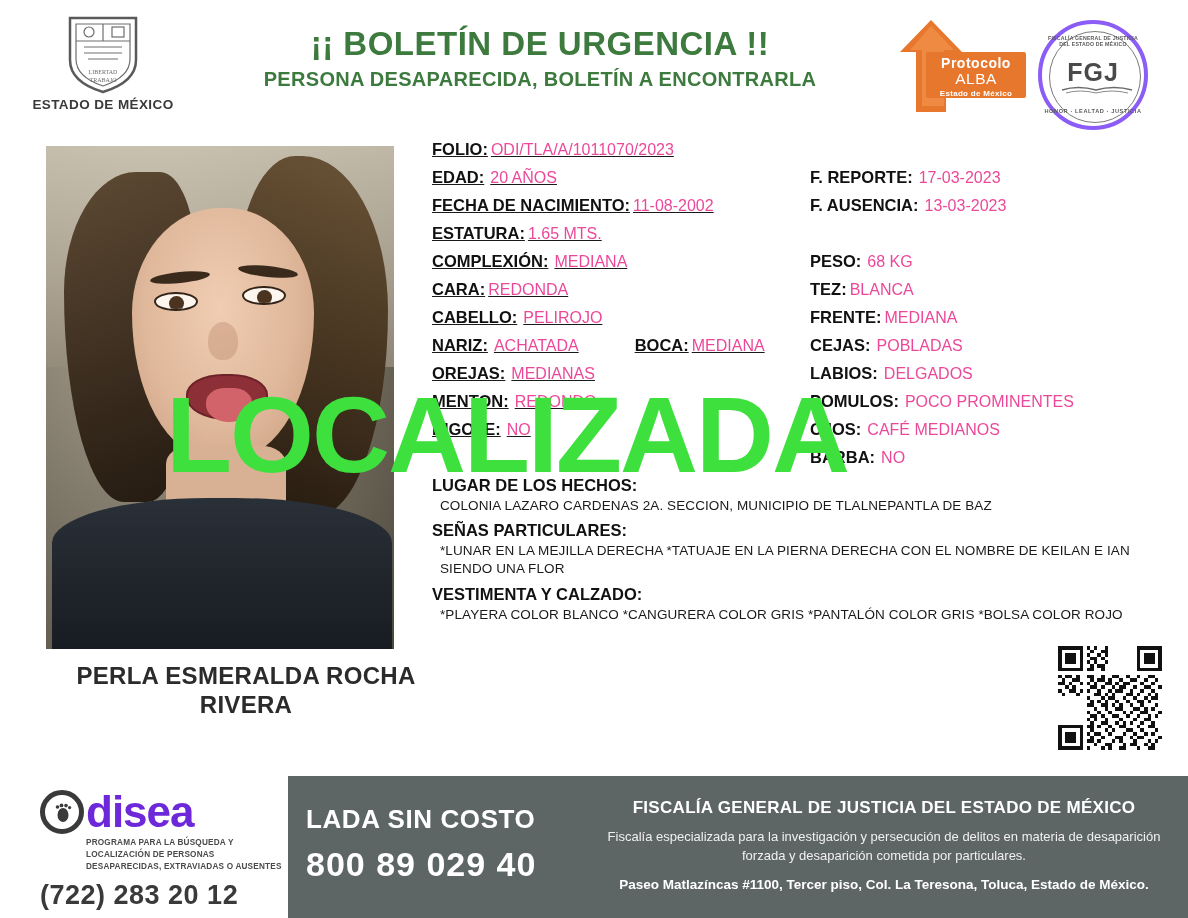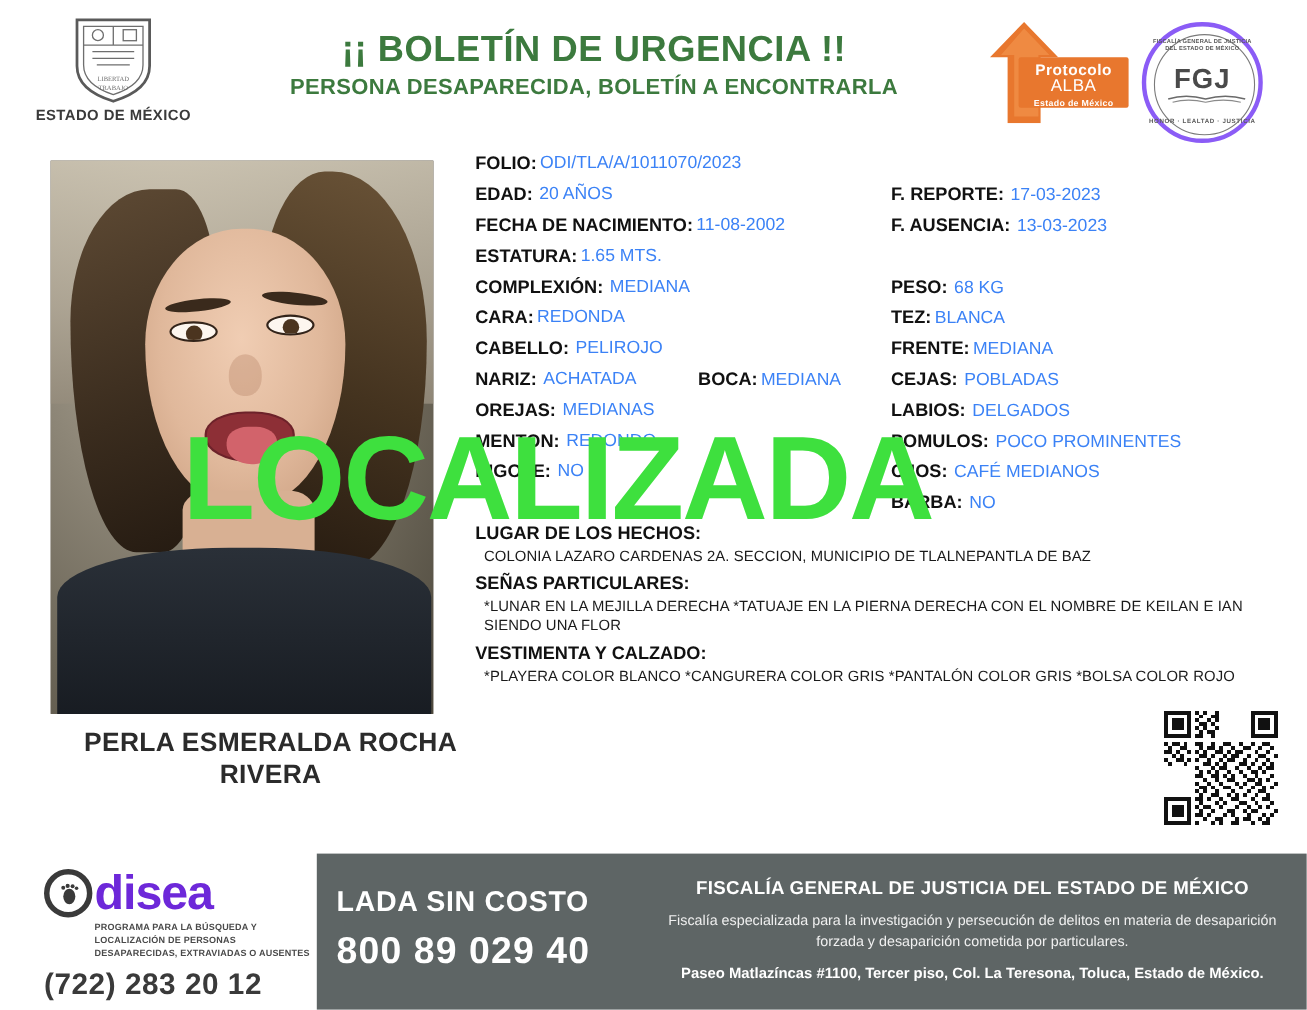--- a/index.html
+++ b/index.html
@@ -239,31 +239,31 @@
     left: 432px;
     top: 140px;
     width: 740px;
   }
   .row {
     display: flex;
     align-items: baseline;
     margin-bottom: 6px;
     min-height: 22px;
   }
-  .col-l { width: 378px; display: flex; align-items: flex-start; }
+  .col-l { width: 378px; display: flex; align-items: center; text-decoration: underline; }
   .col-r { flex: 1; display: flex; align-items: baseline; }
   .lbl {
     font-size: 16.5px;
     font-weight: bold;
     color: #111;
     white-space: nowrap;
   }
   .val {
     font-size: 16px;
-    color: #3b82f6;
+    color: #ec4899;
     margin-left: 6px;
     white-space: nowrap;
   }
   .val.tight { margin-left: 3px; }
   .inline-group { display: flex; align-items: baseline; margin-left: 56px; }
   .block { margin-top: 6px; }
   .block .lbl { display: block; margin-bottom: 2px; }
   .block .txt {
     font-size: 13.5px;
     color: #1a1a1a;

